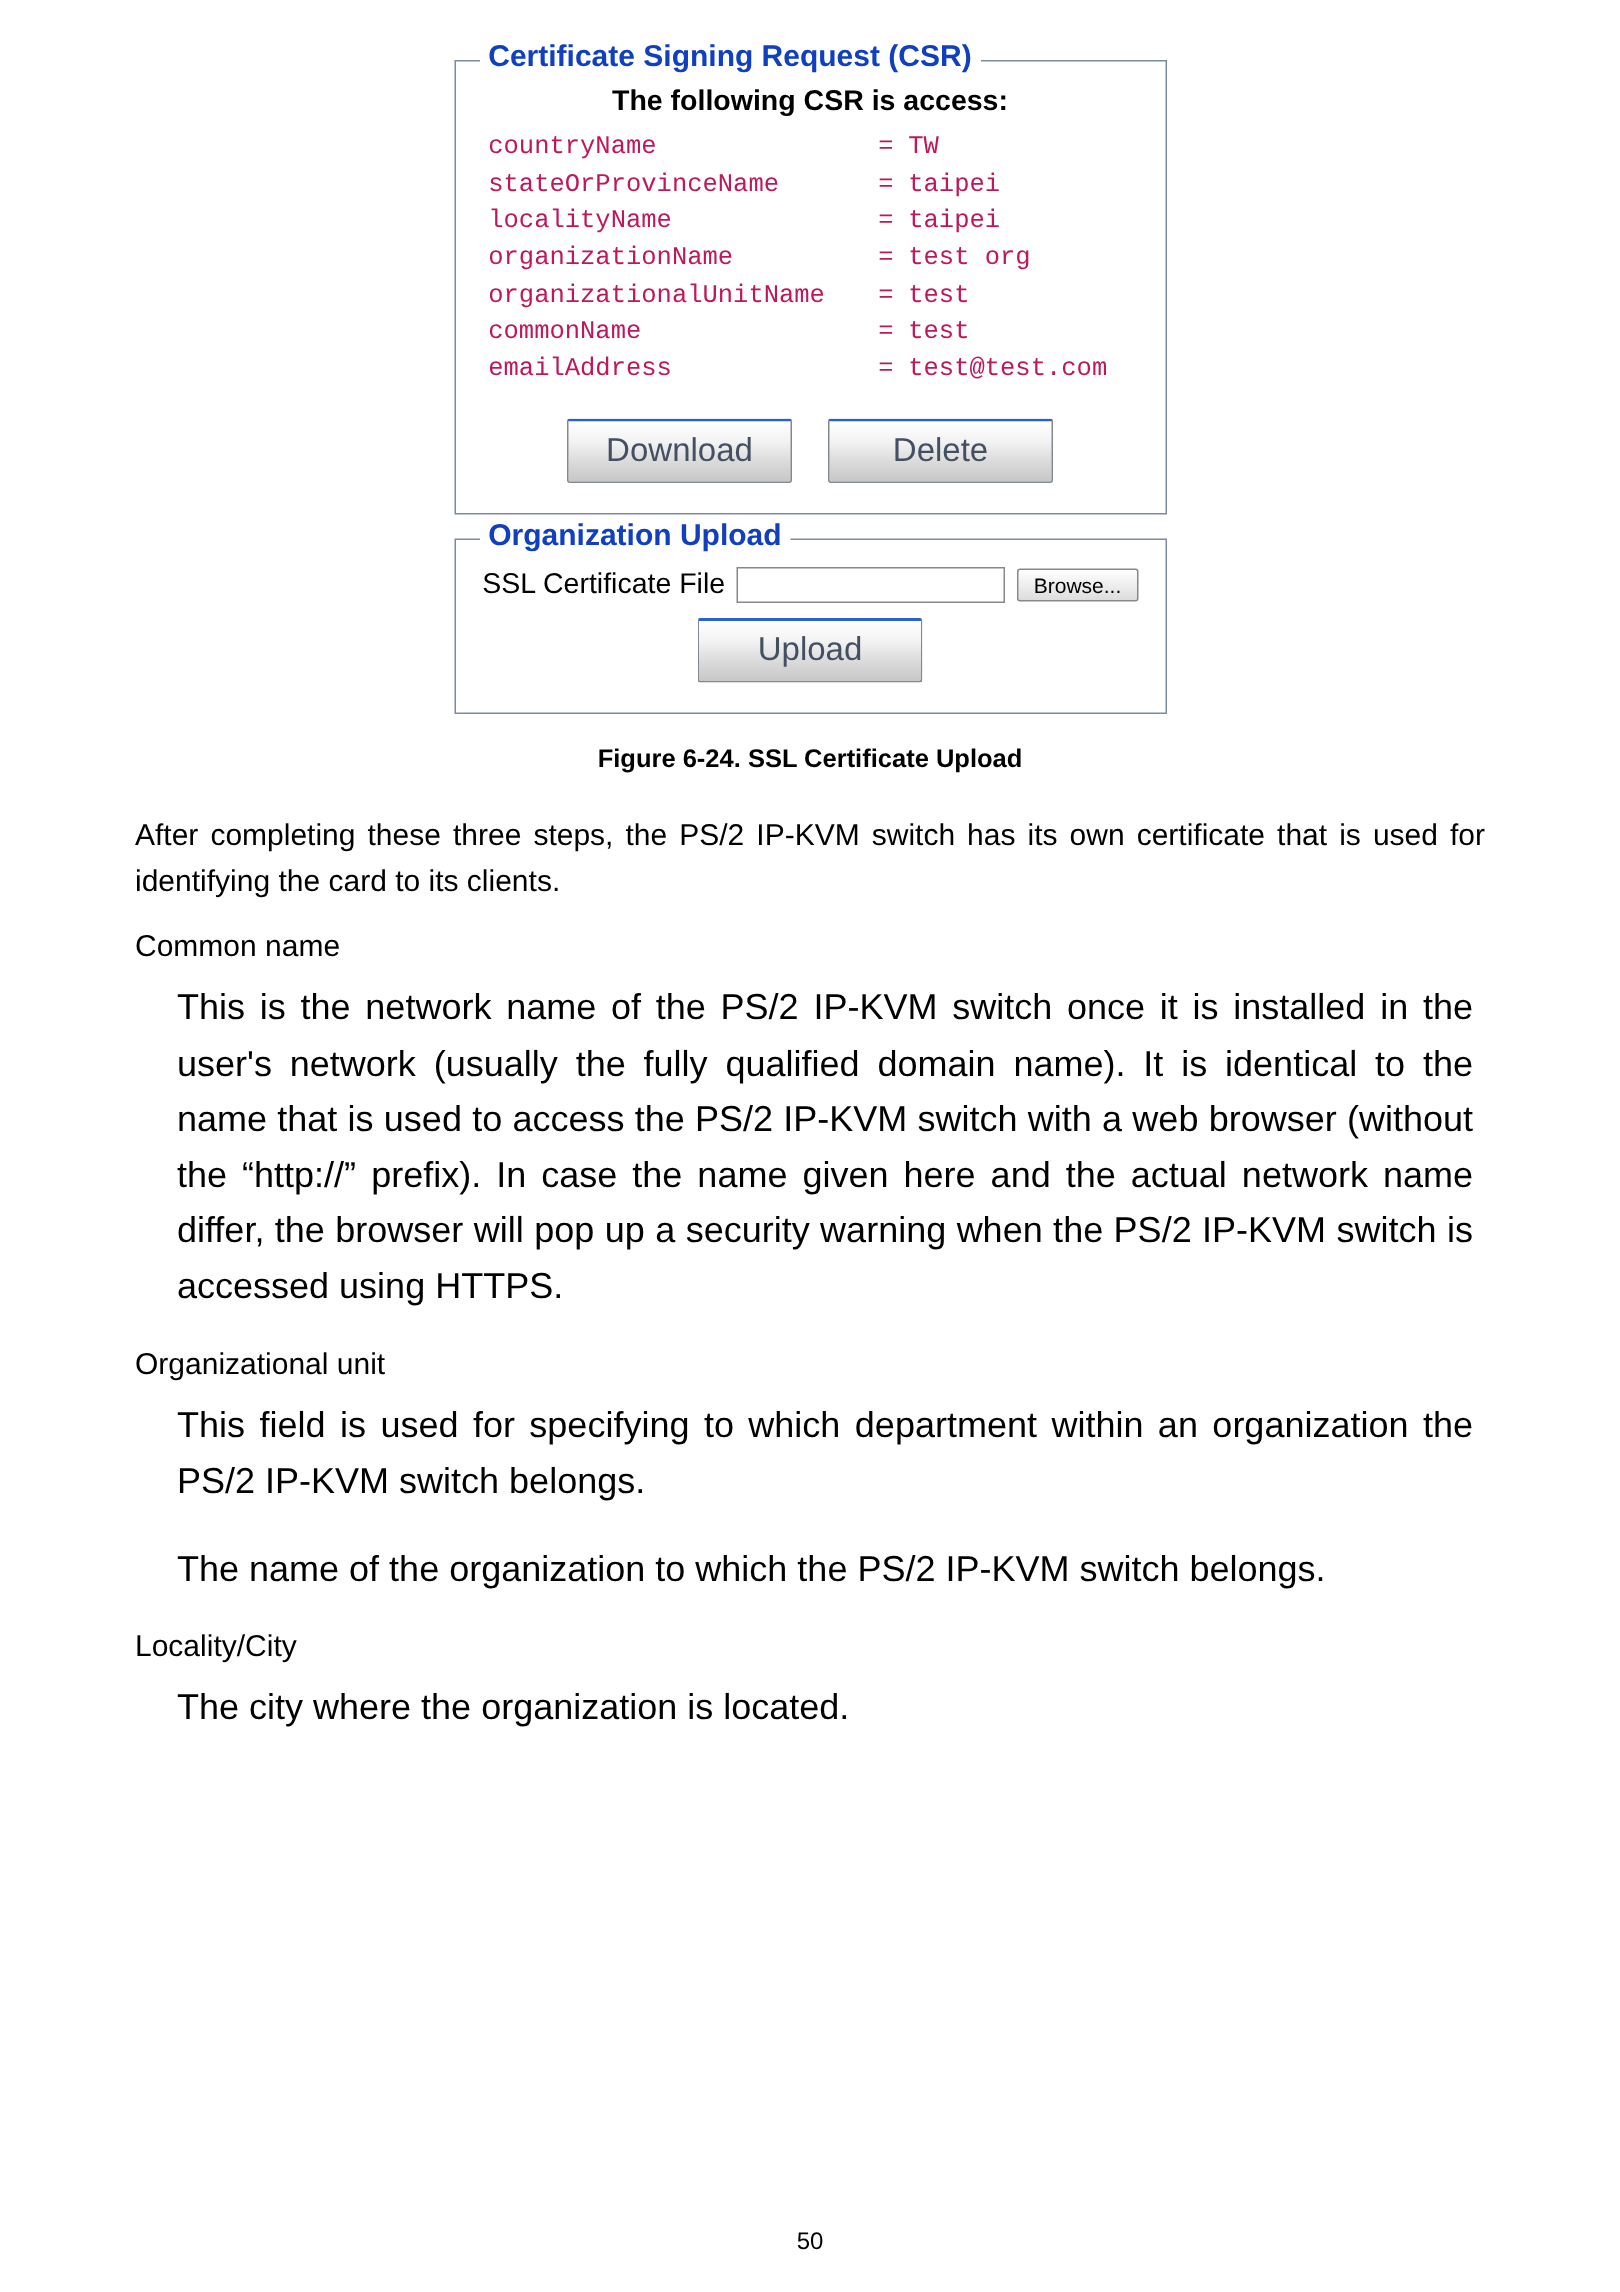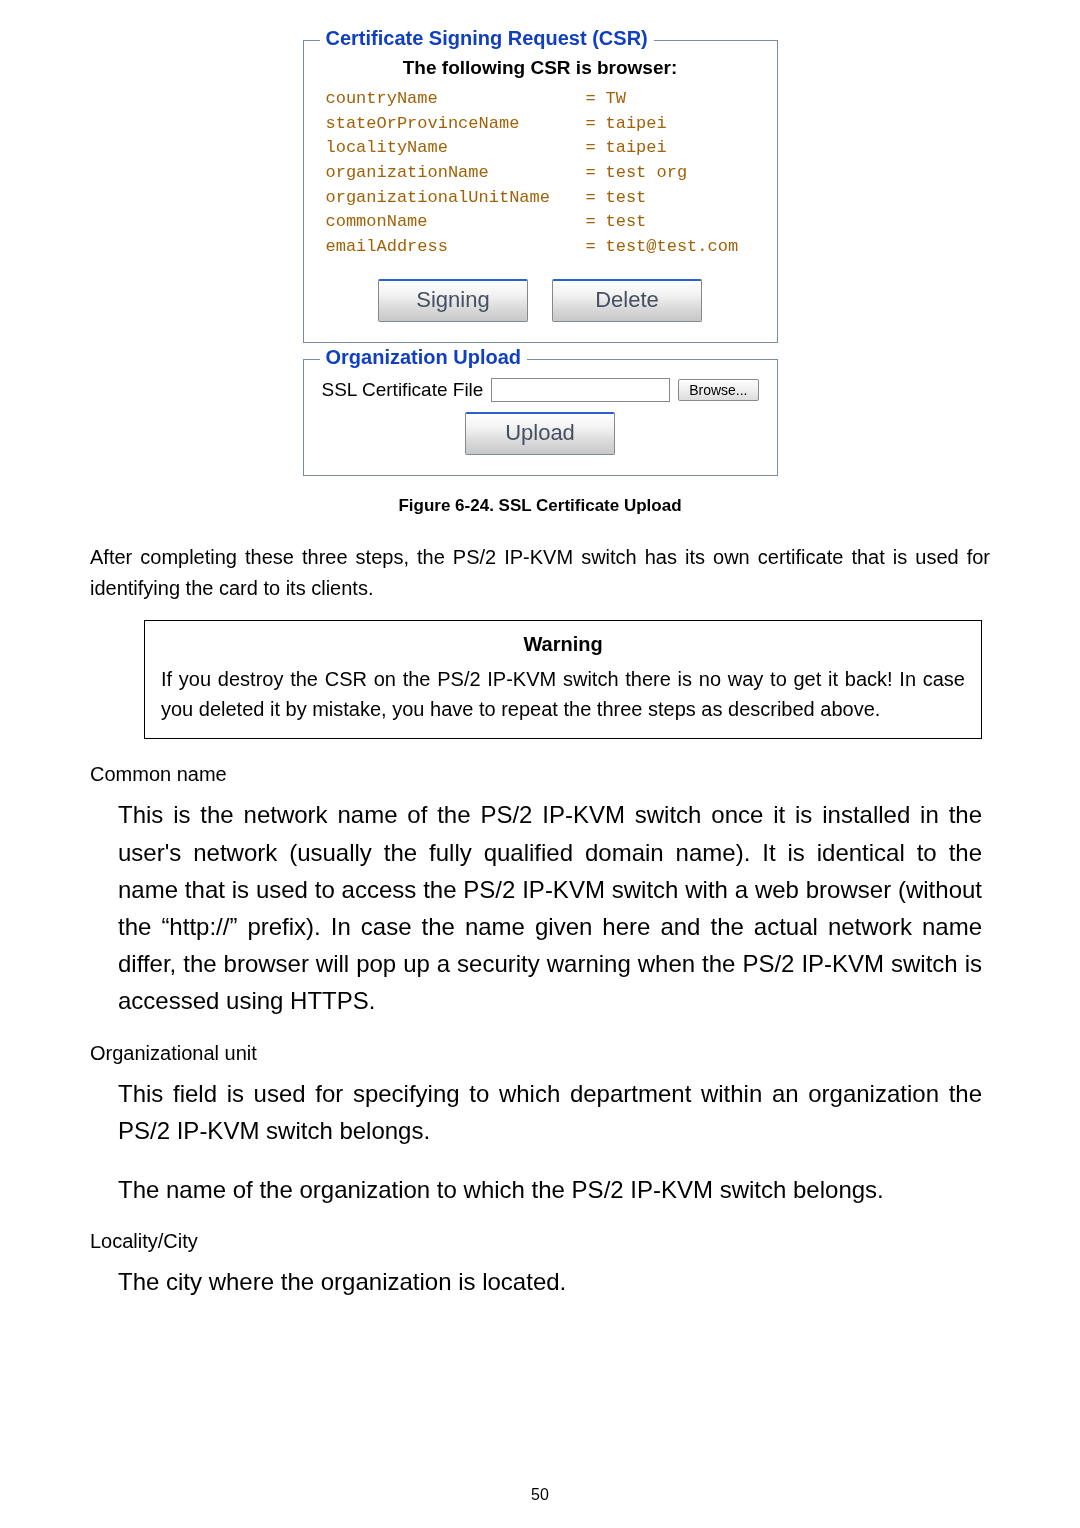--- a/index.html
+++ b/index.html
@@ -42,21 +42,21 @@
     .pending-title {
       text-align: center;
       font-weight: bold;
       font-size: 19px;
       margin: 4px 0 8px 0;
     }
     .csr-table {
       font-family: "Courier New", monospace;
       font-size: 17px;
       line-height: 1.45;
-      color: #a16207;
+      color: #be185d;
       padding-left: 4px;
     }
     .csr-row { display: flex; }
     .csr-key { width: 260px; flex: none; }
     .csr-eq { width: 20px; flex: none; }
     .csr-val { flex: 1; }
     .btn-row {
       display: flex;
       justify-content: center;
       gap: 24px;
@@ -146,21 +146,21 @@
     }
   </style>
 </head>
 <body>
 
 <div class="content">
 
   <div class="ui-figure">
     <div class="fieldset">
       <div class="legend">Certificate Signing Request (CSR)</div>
-      <div class="pending-title">The following CSR is browser:</div>
+      <div class="pending-title">The following CSR is access:</div>
       <div class="csr-table">
         <div class="csr-row">
             <span class="csr-key">countryName</span>
             <span class="csr-eq">=</span>
             <span class="csr-val">TW</span>
           </div>
         <div class="csr-row">
             <span class="csr-key">stateOrProvinceName</span>
             <span class="csr-eq">=</span>
             <span class="csr-val">taipei</span>
@@ -185,21 +185,21 @@
             <span class="csr-eq">=</span>
             <span class="csr-val">test</span>
           </div>
         <div class="csr-row">
             <span class="csr-key">emailAddress</span>
             <span class="csr-eq">=</span>
             <span class="csr-val">test@test.com</span>
           </div>
       </div>
       <div class="btn-row">
-        <div class="btn3d">Signing</div>
+        <div class="btn3d">Download</div>
         <div class="btn3d">Delete</div>
       </div>
     </div>
 
     <div class="fieldset">
       <div class="legend">Organization Upload</div>
       <div class="upload-row">
         <span class="upload-label">SSL Certificate File</span>
         <div class="file-input"></div>
         <div class="browse-btn">Browse...</div>
@@ -207,24 +207,20 @@
       <div class="upload-btn-row">
         <div class="btn3d">Upload</div>
       </div>
     </div>
   </div>
 
   <div class="figcap">Figure 6-24. SSL Certificate Upload</div>
 
   <p class="body-para">After completing these three steps, the PS/2 IP-KVM switch has its own certificate that is used for identifying the card to its clients.</p>
 
-  <div class="warning-box">
-    <div class="warning-title">Warning</div>
-    <div class="warning-text">If you destroy the CSR on the PS/2 IP-KVM switch there is no way to get it back! In case you deleted it by mistake, you have to repeat the three steps as described above.</div>
-  </div>
 
   <div class="term">Common name</div>
   <div class="term-desc">This is the network name of the PS/2 IP-KVM switch once it is installed in the user's network (usually the fully qualified domain name). It is identical to the name that is used to access the PS/2 IP-KVM switch with a web browser (without the “http://” prefix). In case the name given here and the actual network name differ, the browser will pop up a security warning when the PS/2 IP-KVM switch is accessed using HTTPS.</div>
 
   <div class="term">Organizational unit</div>
   <div class="term-desc">This field is used for specifying to which department within an organization the PS/2 IP-KVM switch belongs.</div>
 
   <div class="term-desc">The name of the organization to which the PS/2 IP-KVM switch belongs.</div>
 
   <div class="term">Locality/City</div>

